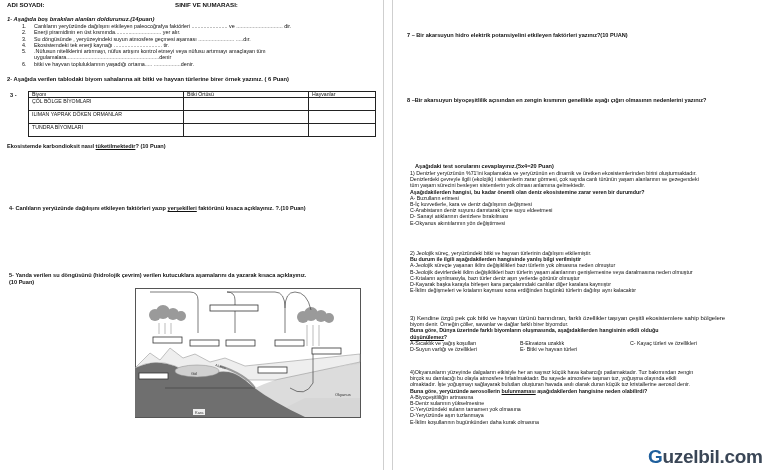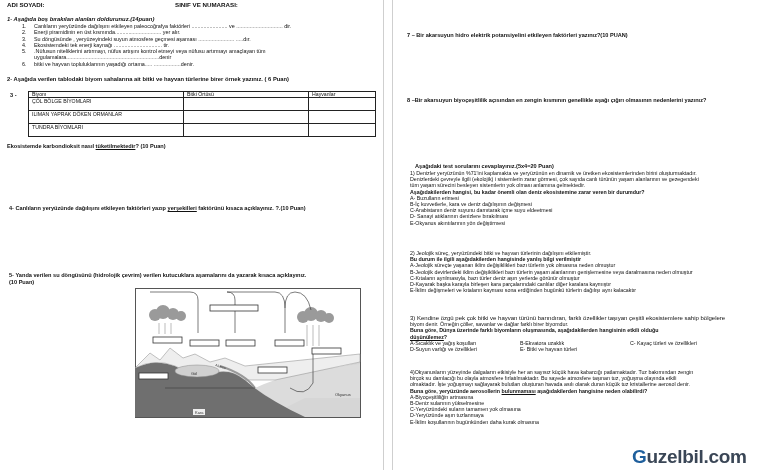--- a/index.html
+++ b/index.html
@@ -15,21 +15,21 @@
   .u{text-decoration:underline;}
   .hdr{font-size:6.2px;font-weight:bold;}
   ol.fill{position:absolute;left:22px;top:23px;margin:0;padding:0;list-style:none;}
   ol.fill li{font-size:5.4px;line-height:6.3px;white-space:nowrap;}
   ol.fill li .n{display:inline-block;width:12px;}
   table.biyom{position:absolute;left:28px;top:91px;border-collapse:collapse;width:348px;}
   table.biyom td{border:0.8px solid #222;font-size:5.2px;padding:0 3px;vertical-align:top;}
   table.biyom tr.h td{height:5px;line-height:5.4px;}
   table.biyom tr.r td{height:12px;line-height:6px;}
   .opts{position:absolute;left:410px;font-size:5.3px;line-height:6.2px;}
-  .logo{position:absolute;left:632px;top:446px;font-size:19px;font-weight:bold;color:#3a4656;letter-spacing:-0.3px;}
+  .logo{position:absolute;left:648px;top:446px;font-size:19px;font-weight:bold;color:#3a4656;letter-spacing:-0.3px;}
   .logo .g{color:#1f5f9c;}
   .diagram{position:absolute;left:135px;top:288px;width:226px;height:130px;}
 </style>
 </head>
 <body>
 
 <div class="page" id="page-left">
 
   <div class="t hdr" style="left:7px;top:2px;">ADI SOYADI:</div>
   <div class="t hdr" style="left:175px;top:2px;">SINIF VE NUMARASI:</div>

